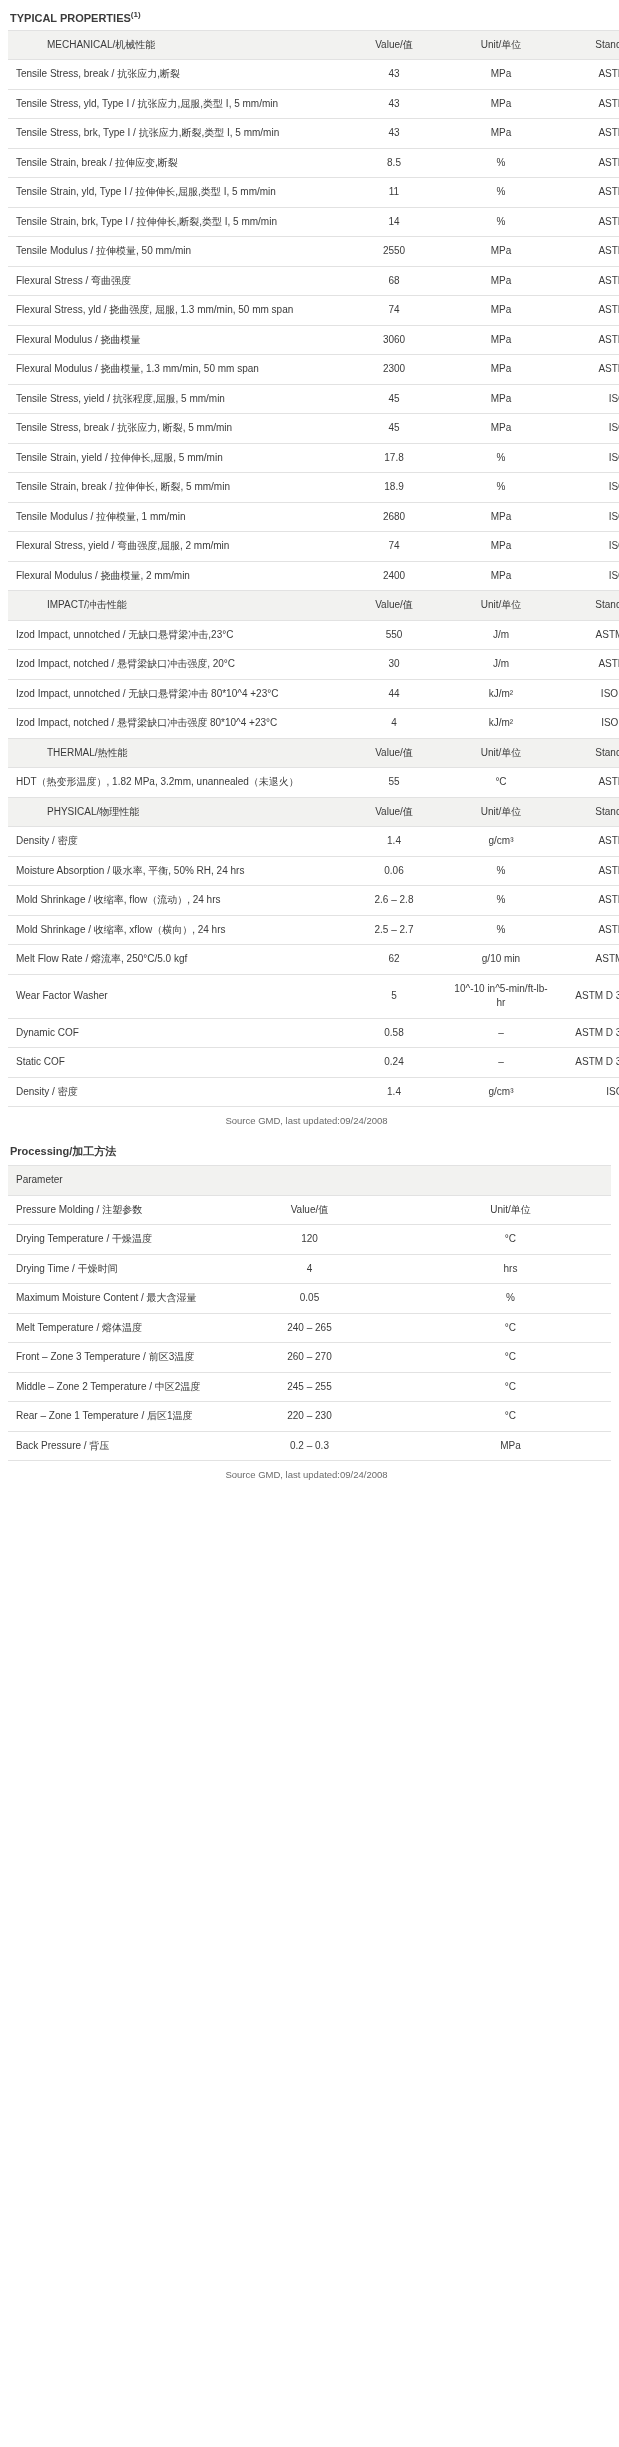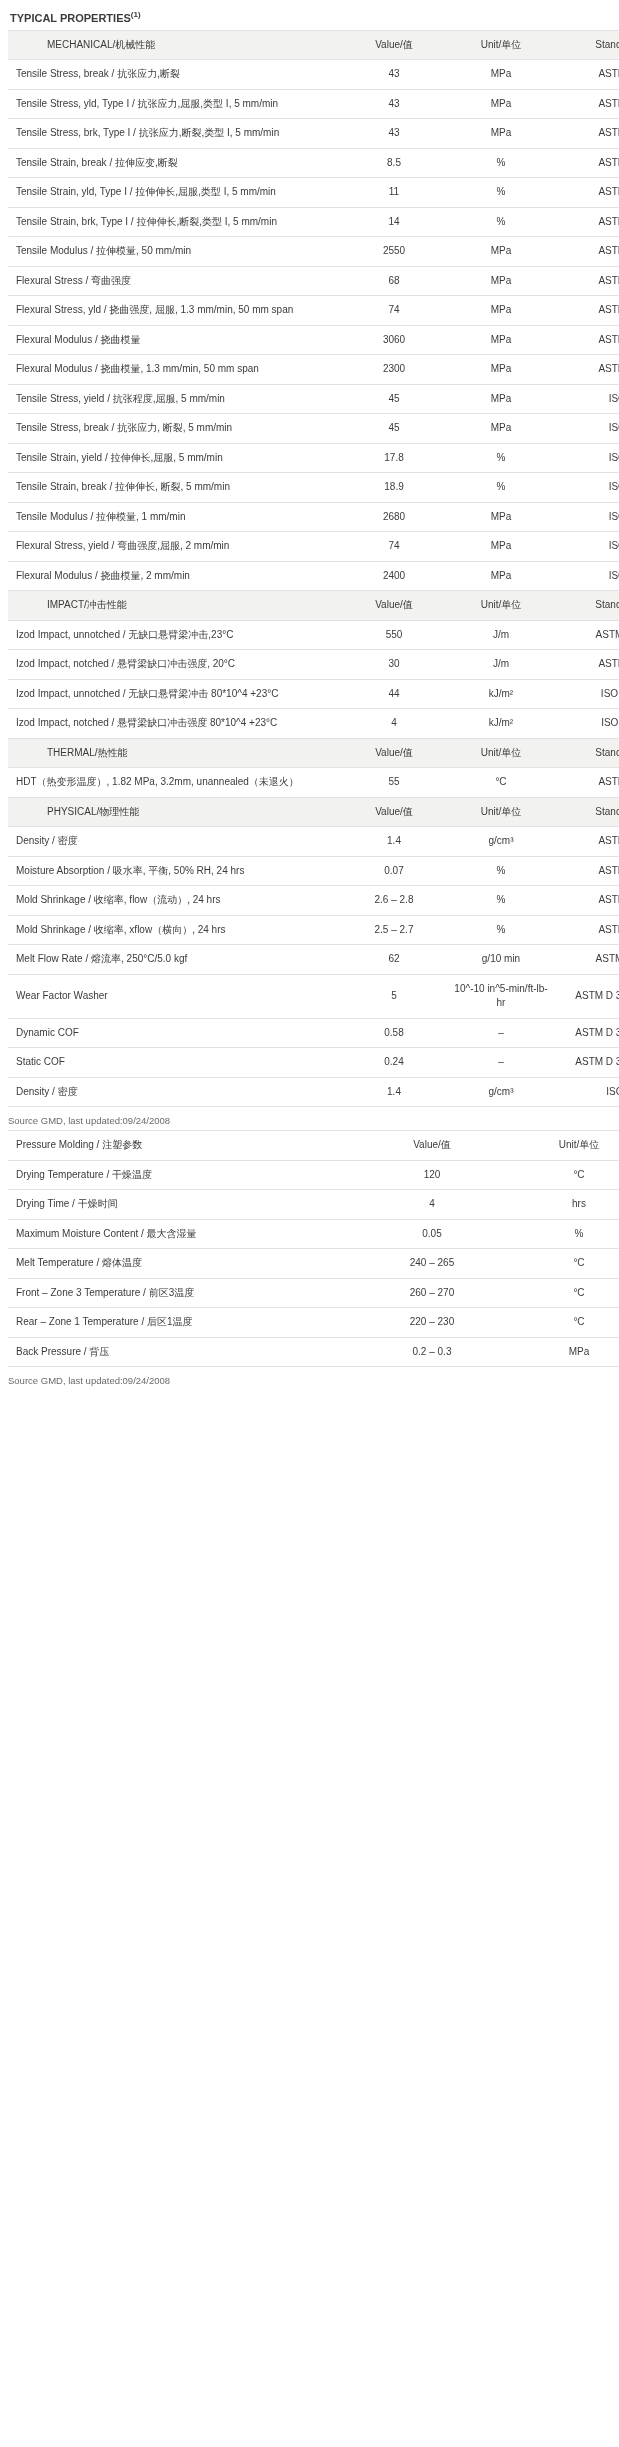--- a/index.html
+++ b/index.html
@@ -52,21 +52,21 @@
   }
   .hdr-row td.c-name {
     font-size: 10px;
     padding-left: 39px;
   }
   .c-name { width: 290px; text-align: left; }
   .c-val  { width: 82px;  text-align: center; }
   .c-unit { width: 100px; text-align: center; }
   .c-std  { width: 120px; text-align: center; }
   .src-note {
-    text-align: left;
+    text-align: center;
     font-size: 9.5px;
     color: #6a6a6a;
     padding: 8px 6px 4px 0;
   }
   .proc-title {
     font-size: 11px;
     font-weight: bold;
     color: #3b3b3b;
     padding: 14px 2px 6px 2px;
   }
@@ -267,21 +267,21 @@
           <td class="c-std">Standard/标准</td>
         </tr>
         <tr>
           <td class="c-name">Density / 密度</td>
           <td class="c-val">1.4</td>
           <td class="c-unit">g/cm³</td>
           <td class="c-std">ASTM D 792</td>
         </tr>
         <tr>
           <td class="c-name">Moisture Absorption / 吸水率, 平衡, 50% RH, 24 hrs</td>
-          <td class="c-val">0.07</td>
+          <td class="c-val">0.06</td>
           <td class="c-unit">%</td>
           <td class="c-std">ASTM D 570</td>
         </tr>
         <tr>
           <td class="c-name">Mold Shrinkage / 收缩率, flow（流动）, 24 hrs</td>
           <td class="c-val">2.6 – 2.8</td>
           <td class="c-unit">%</td>
           <td class="c-std">ASTM D 955</td>
         </tr>
         <tr>
@@ -318,23 +318,27 @@
           <td class="c-name">Density / 密度</td>
           <td class="c-val">1.4</td>
           <td class="c-unit">g/cm³</td>
           <td class="c-std">ISO 1183</td>
         </tr>
       </tbody>
   </table>
 
   <div class="src-note">Source GMD, last updated:09/24/2008</div>
 
+  <div class="proc-title">Processing/加工方法</div>
 
   <table class="proc">
     <tbody id="proc-body">
+        <tr class="proc-head">
+          <td class="p-name" colspan="3">Parameter</td>
+        </tr>
         <tr>
           <td class="p-name">Pressure Molding / 注塑参数</td>
           <td class="p-val">Value/值</td>
           <td class="p-unit">Unit/单位</td>
         </tr>
         <tr>
           <td class="p-name">Drying Temperature / 干燥温度</td>
           <td class="p-val">120</td>
           <td class="p-unit">°C</td>
         </tr>
@@ -352,20 +356,25 @@
           <td class="p-name">Melt Temperature / 熔体温度</td>
           <td class="p-val">240 – 265</td>
           <td class="p-unit">°C</td>
         </tr>
         <tr>
           <td class="p-name">Front – Zone 3 Temperature / 前区3温度</td>
           <td class="p-val">260 – 270</td>
           <td class="p-unit">°C</td>
         </tr>
         <tr>
+          <td class="p-name">Middle – Zone 2 Temperature / 中区2温度</td>
+          <td class="p-val">245 – 255</td>
+          <td class="p-unit">°C</td>
+        </tr>
+        <tr>
           <td class="p-name">Rear – Zone 1 Temperature / 后区1温度</td>
           <td class="p-val">220 – 230</td>
           <td class="p-unit">°C</td>
         </tr>
         <tr>
           <td class="p-name">Back Pressure / 背压</td>
           <td class="p-val">0.2 – 0.3</td>
           <td class="p-unit">MPa</td>
         </tr>
       </tbody>

